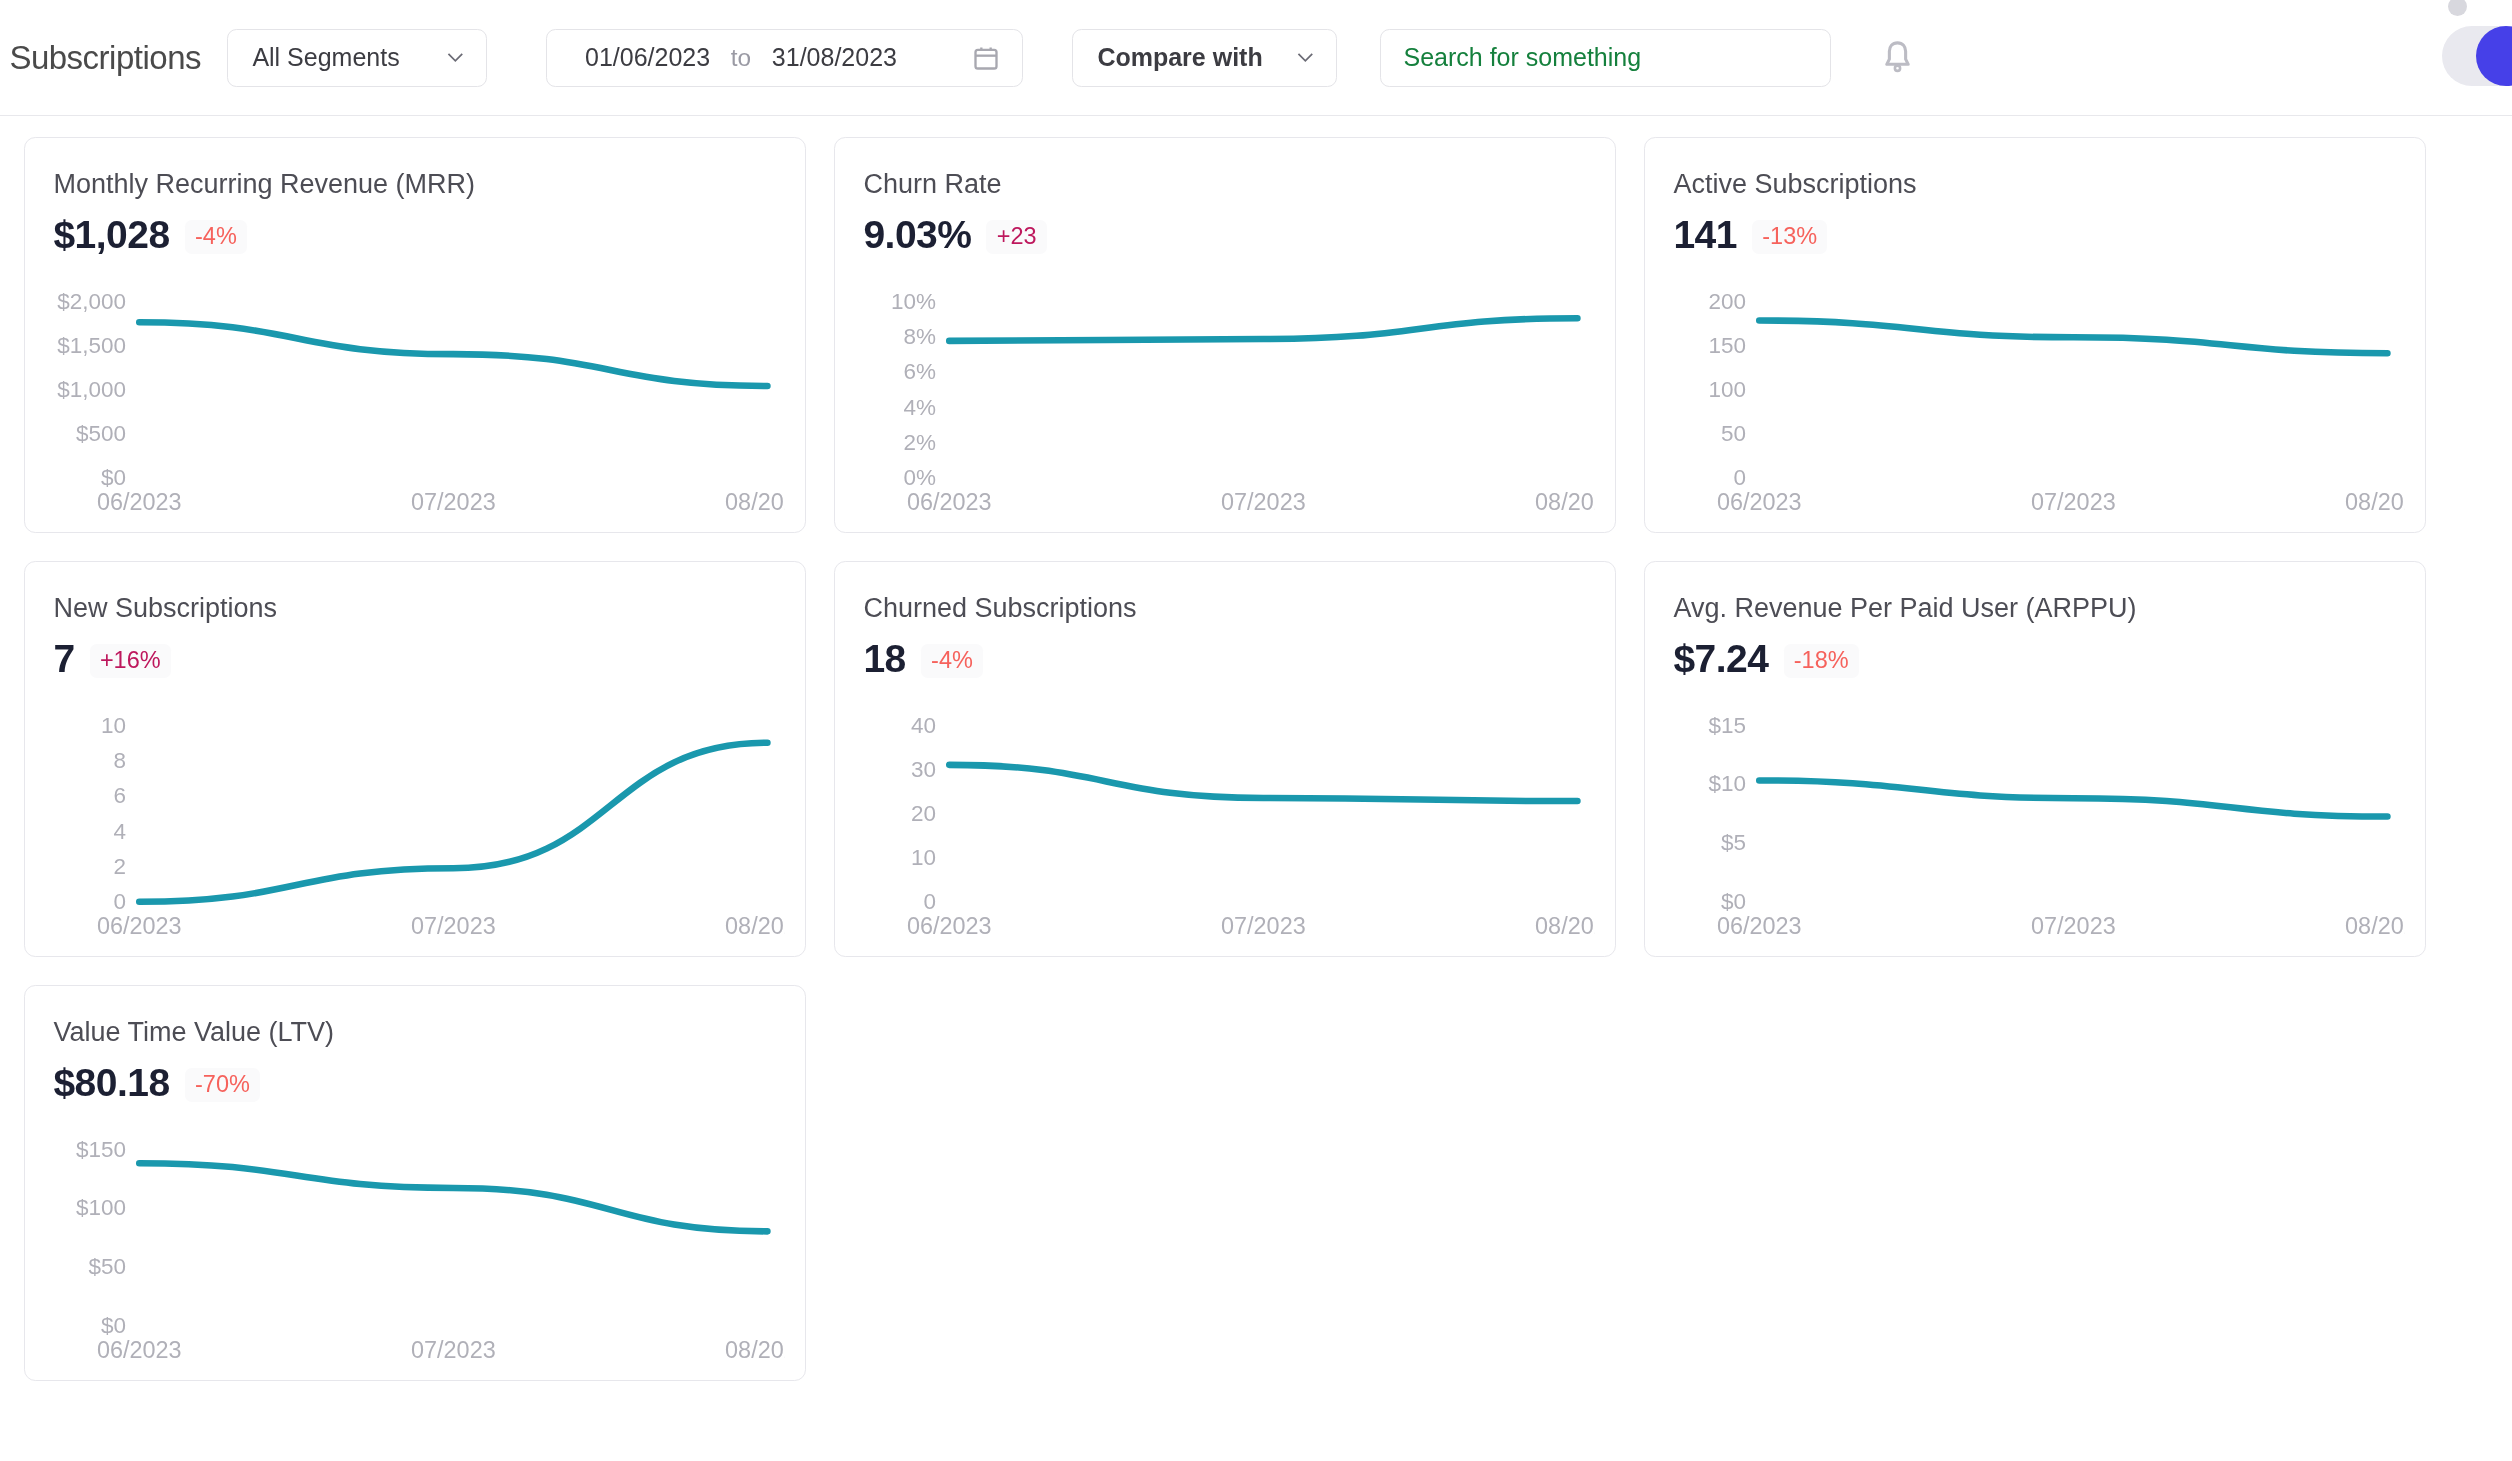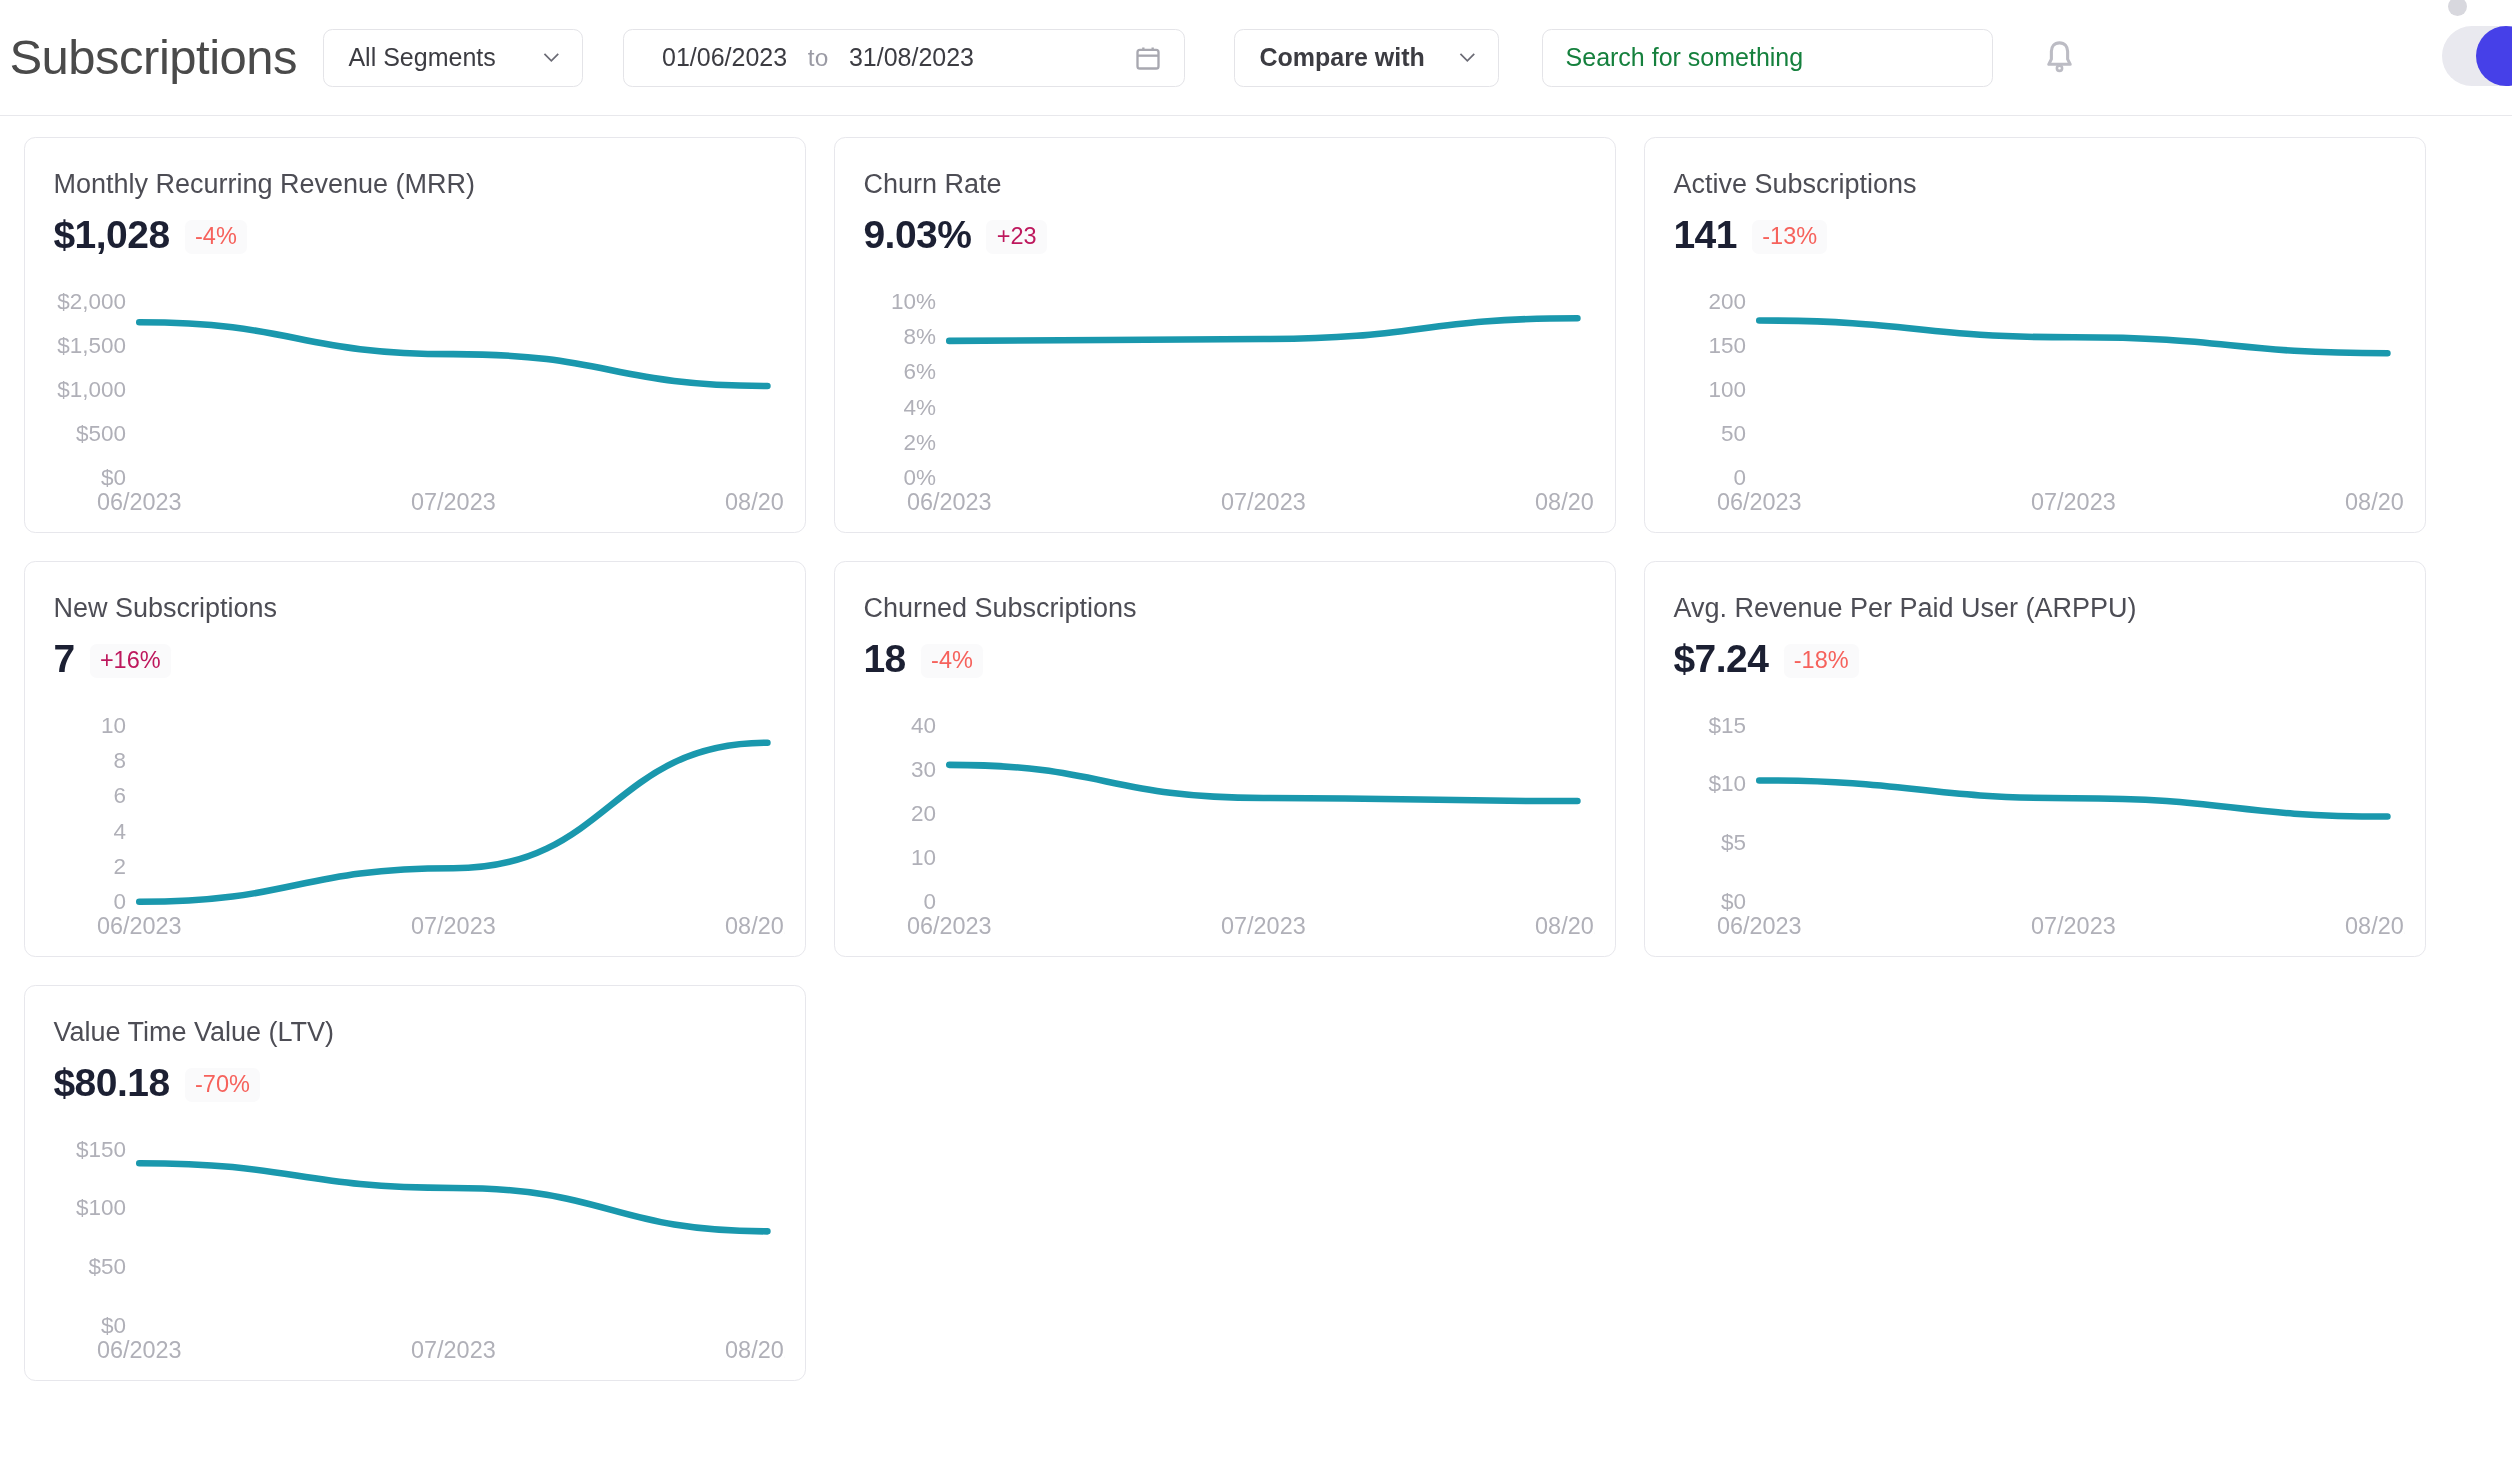--- a/index.html
+++ b/index.html
@@ -16,21 +16,21 @@
   #app-header {
     position: relative;
     height: 116px;
     border-bottom: 0.9px solid #e8e8ec;
     display: flex;
     align-items: center;
     padding: 0 0 0 9.4px;
   }
 
   #page-title {
-    font-size: 49px;
+    font-size: 33px;
     font-weight: 400;
     color: #4a4a4a;
     letter-spacing: -0.5px;
     line-height: 1;
     margin-right: 26px;
     white-space: nowrap;
   }
 
   .control {
     height: 58px;
@@ -45,25 +45,26 @@
   }
 
   #segments-select {
     width: 260px;
     justify-content: space-between;
     padding: 0 20.7px 0 24.4px;
     margin-right: 40px;
   }
 
   #date-range-picker {
-    width: 562px;
+    width: 477px;
     padding: 0 22.5px 0 38px;
     justify-content: flex-start;
     margin-right: 49px;
     gap: 0;
+    margin-left: 19px;
   }
   #date-range-picker .dr-from { margin-right: 20.7px; }
   #date-range-picker .dr-to { color: #9a9aa4; margin-right: 20.7px; font-size: 24.4px; }
   #date-range-picker .dr-until { margin-right: auto; }
 
   #compare-select {
     width: 265px;
     justify-content: space-between;
     padding: 0 20.7px 0 24.4px;
     margin-right: 43px;

